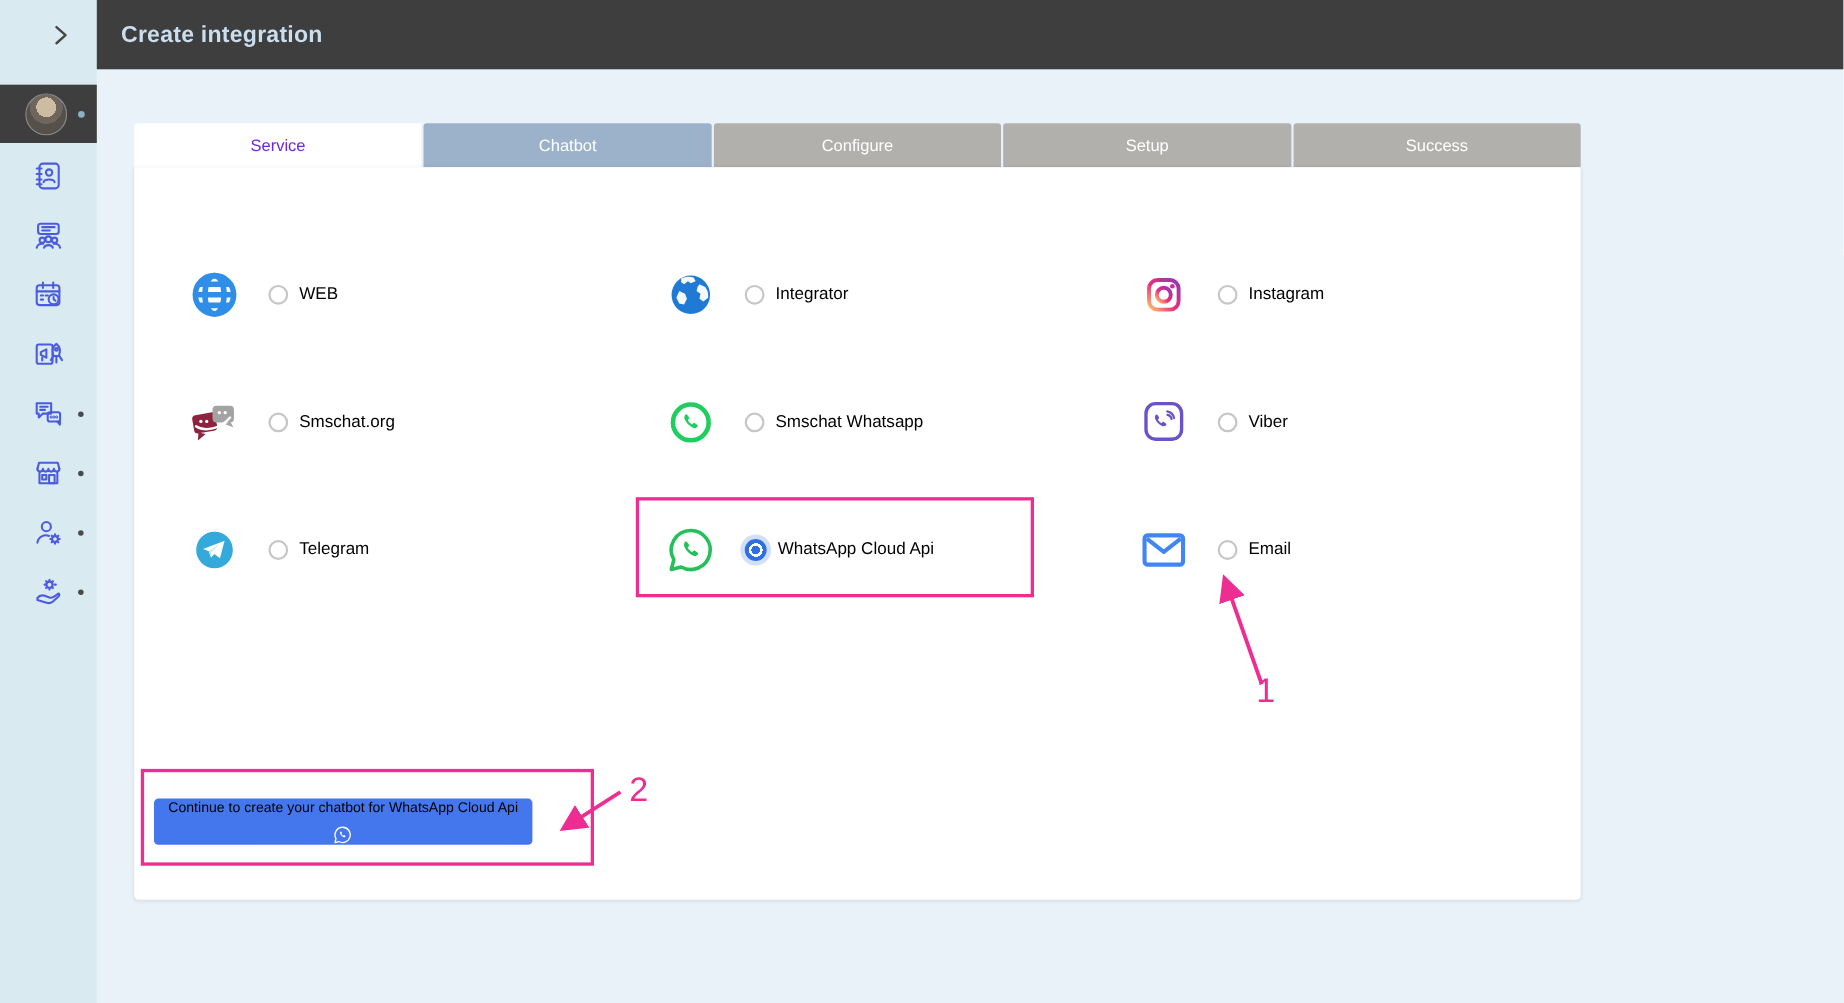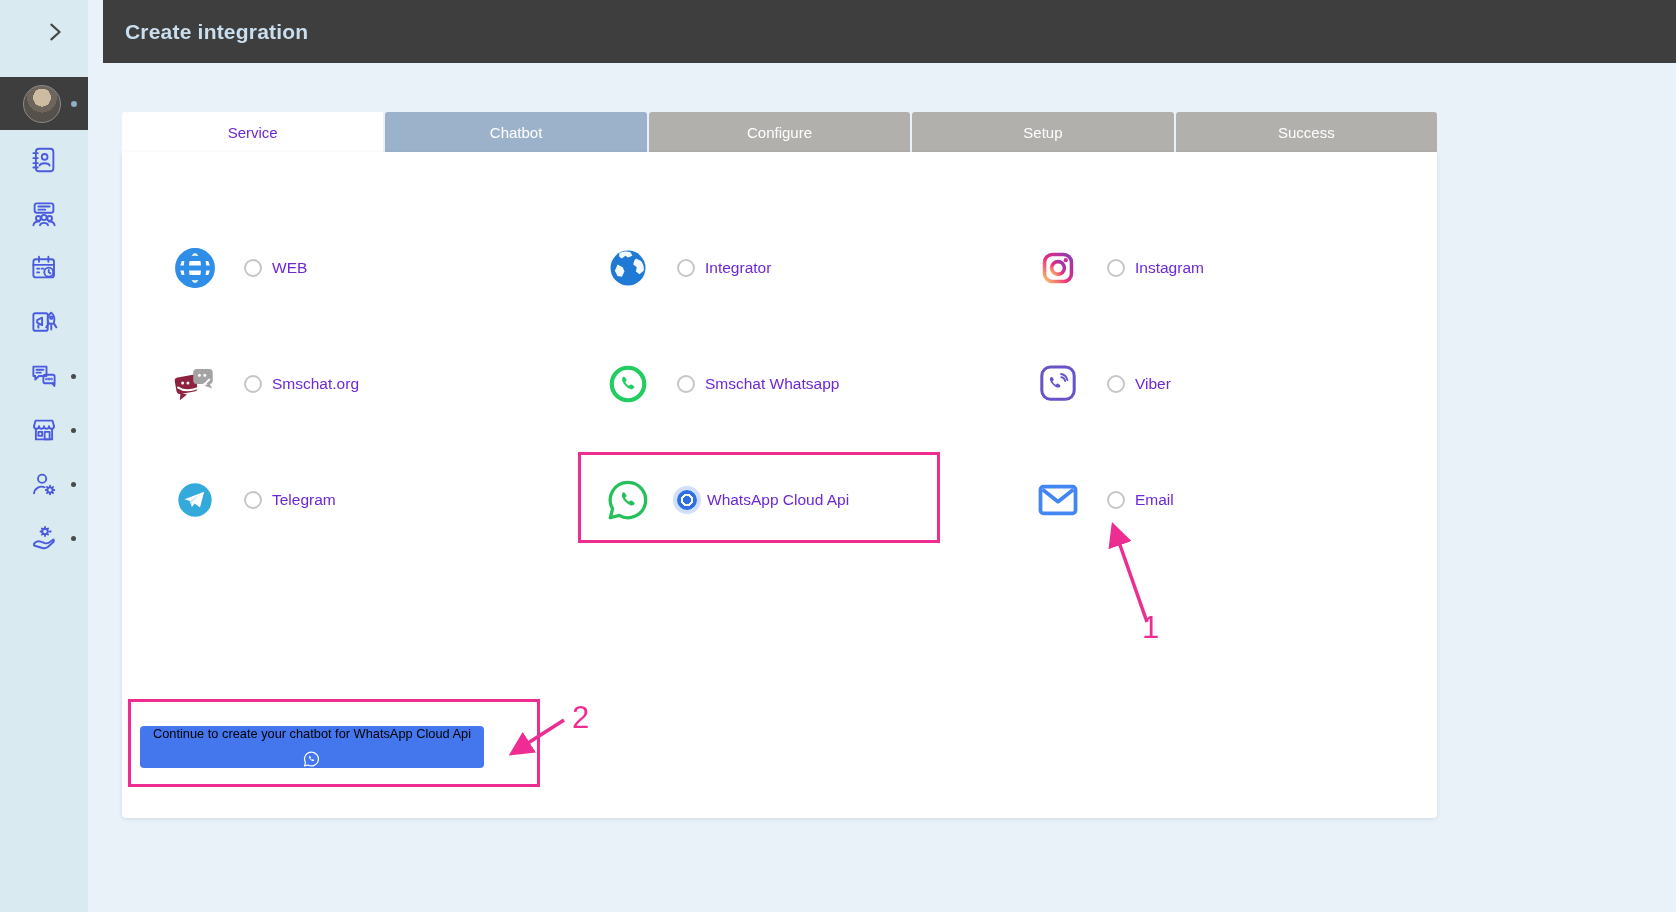--- a/index.html
+++ b/index.html
@@ -19,21 +19,21 @@
   .avatar-dot { position:absolute; right:11px; top:50%; margin-top:-3px; width:6px; height:6px;
                 border-radius:50%; background:#8cb0c6; }
   .side-items { position:absolute; left:0; top:145px; width:88px; display:flex; flex-direction:column; gap:24px; }
   .side-item { position:relative; width:88px; height:30px; display:flex; justify-content:center; cursor:pointer; }
   .side-item .dot { position:absolute; right:12px; top:50%; margin-top:-2px; width:5px; height:5px;
                     border-radius:50%; background:#4a4a4a; }
   .side-item svg { stroke:#4b5be0; fill:none; stroke-width:1.5; stroke-linecap:round; stroke-linejoin:round; }
 
   
   .header { position:absolute; left:88px; top:0; right:0; height:63px; background:#3e3e3e;
-            display:flex; align-items:center; padding-left:22px;margin-left:15px; }
+            display:flex; align-items:center; padding-left:22px; }
   .header h1 { font-size:21px; font-weight:bold; color:#c9deef; letter-spacing:.2px; }
 
   
   .tabsrow { position:absolute; left:122px; top:112px; width:1315px; height:40px; display:flex; gap:2px; }
   .tab { flex:1 1 0; display:flex; align-items:center; justify-content:center; font-size:15px;
          color:#ffffff; cursor:pointer; border-radius:3px 3px 0 0; }
   .tab.active { background:#ffffff; color:#6d28d9; border-radius:3px 0 0 0; }
   .tab.next { background:#9cb2cb; }
   .tab.gray { background:#b1b0ad; }
   .card-body { position:absolute; left:122px; top:152px; width:1315px; height:666px; background:#ffffff;
@@ -43,21 +43,21 @@
   .services-grid { position:absolute; left:122px; top:152px; width:1315px;
                    display:grid; grid-template-columns:433px 430px 1fr; grid-auto-rows:116px;
                    padding:58px 0 0 50px; }
   .cell { display:flex; align-items:center; position:relative; cursor:pointer; }
   .s-icon { width:46px; margin-right:26px; display:flex; align-items:center; justify-content:center; flex:none; }
   .radio { width:18px; height:18px; border:2px solid #c6c6c6; border-radius:50%; background:#fff;
            flex:none; margin-right:10px; cursor:pointer; }
   .radio.checked { width:20px; height:20px; border:none;
       background: radial-gradient(circle, #2f6fe4 0 4px, #ffffff 4px 6.2px, #2f6fe4 6.2px 10px);
       box-shadow:0 0 0 4px rgba(90,140,235,.28); }
-  .s-label { font-size:15.5px; color:#6d28d9; white-space:nowrap; }
+  .s-label { font-size:15.5px; color:#000000; white-space:nowrap; }
 
   
   .hl-box1 { position:absolute; left:-27px; top:10px; width:362px; height:91px;
              border:3px solid #ed2d92; pointer-events:none; }
   .hl-box2 { position:absolute; left:128px; top:699px; width:412px; height:88px;
              border:3px solid #ed2d92; pointer-events:none; }
   .step-num { position:absolute; color:#ed2d92; font-size:31px; line-height:32px; pointer-events:none; }
   #step1 { left:1142px; top:612px; }
   #step2 { left:572px; top:702px; }
   .anno-svg { position:absolute; left:0; top:0; width:1676px; height:912px; pointer-events:none; z-index:6; }

